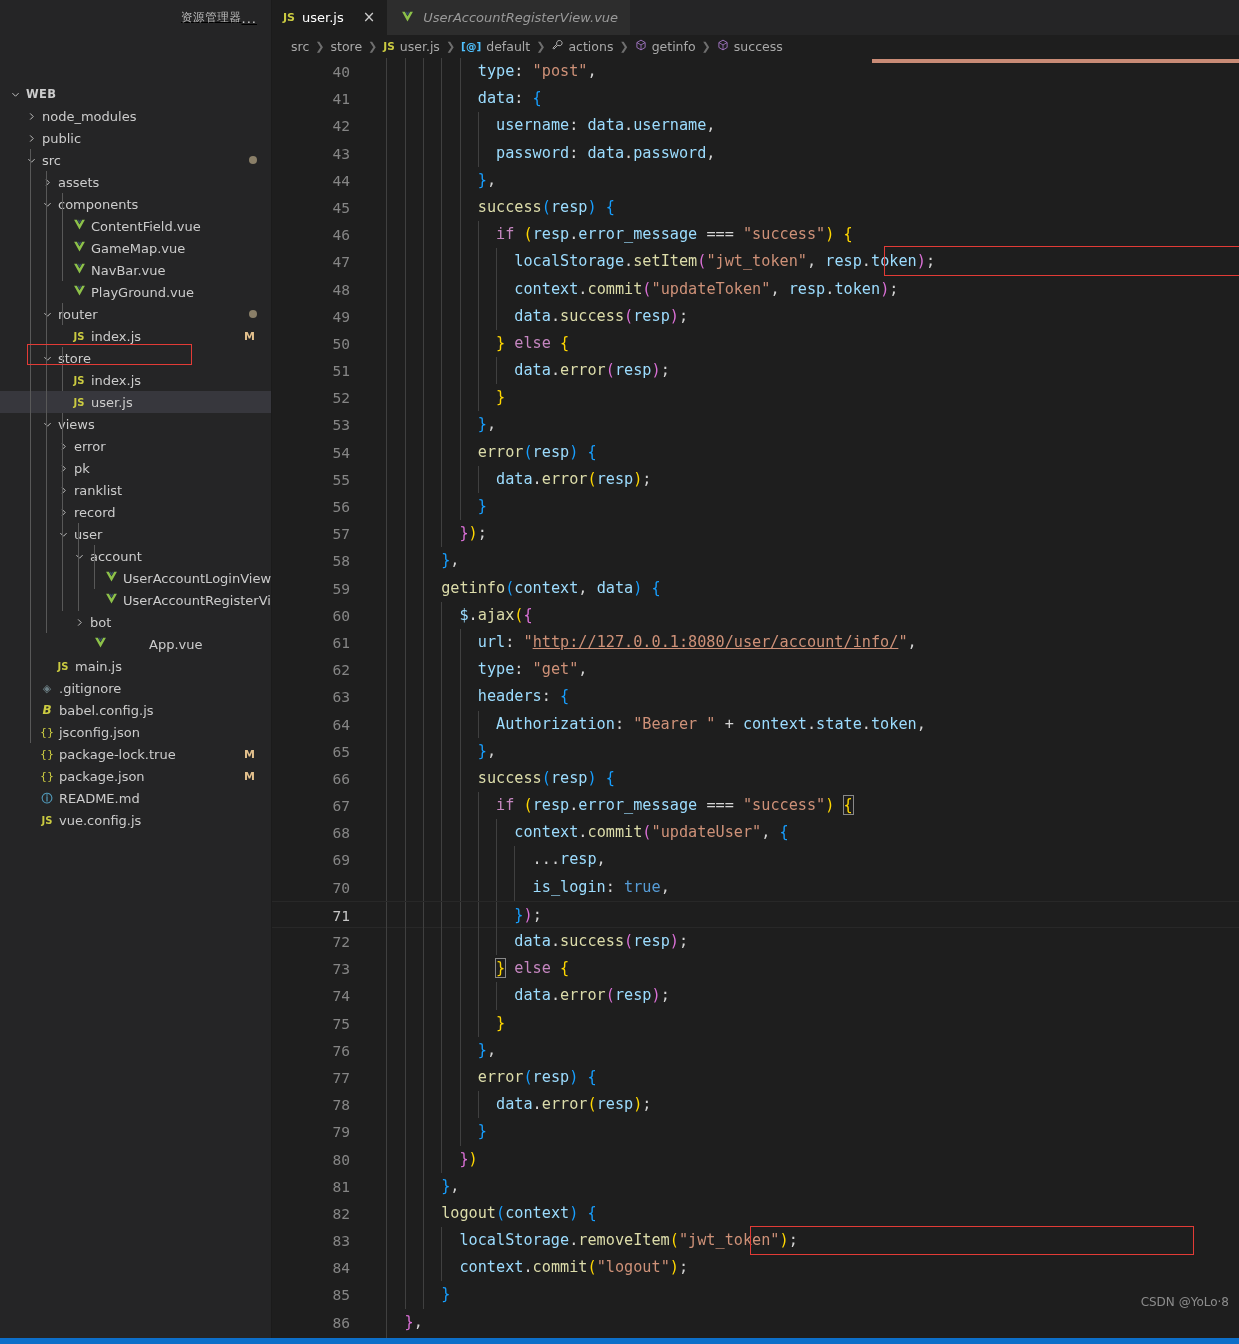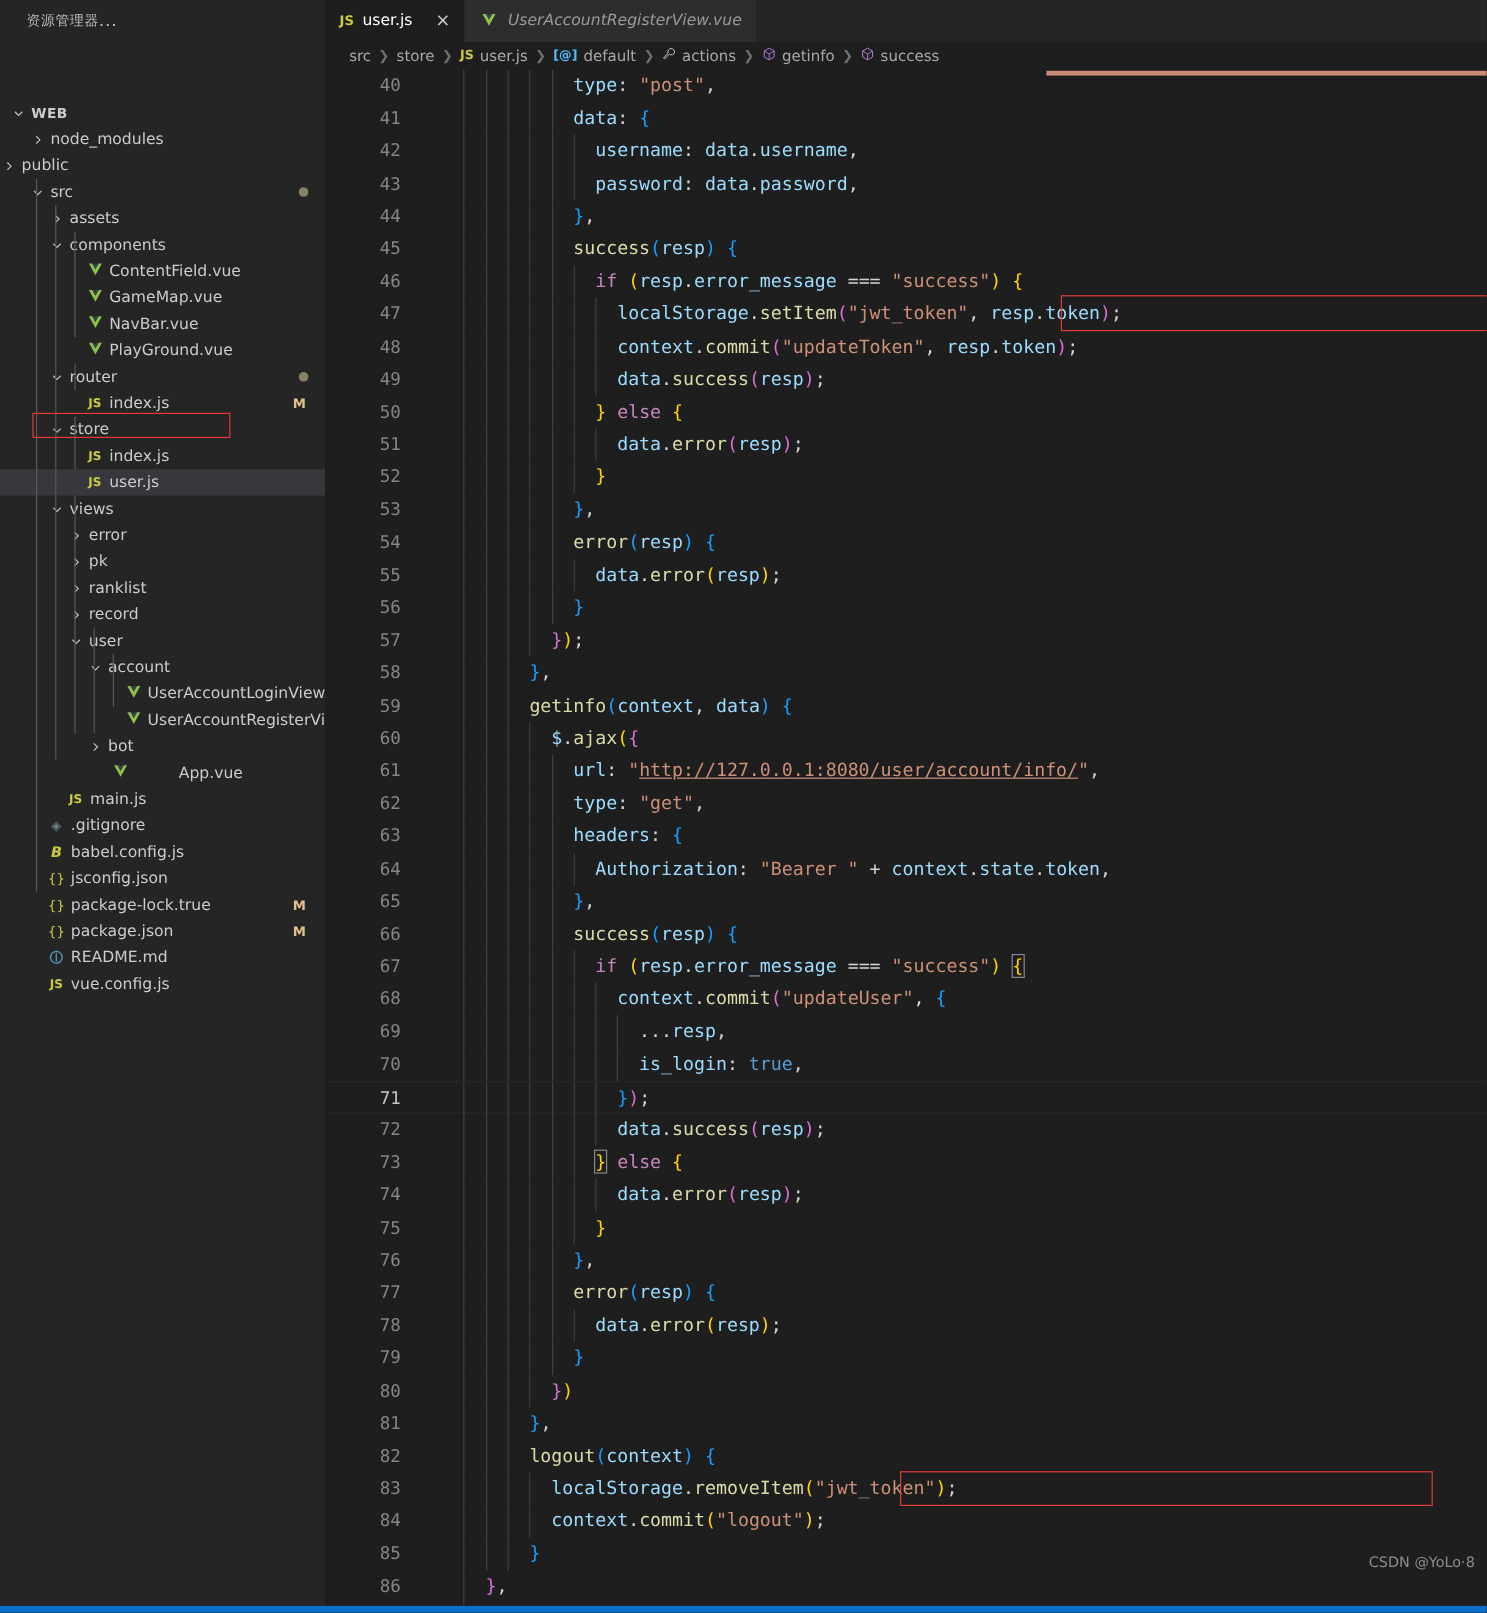--- a/index.html
+++ b/index.html
@@ -15,21 +15,21 @@
   
   #sidebar {
     width: 272px; flex: 0 0 272px;
     background: #252526;
     display: flex; flex-direction: column;
     position: relative;
     border-right: 1px solid #1b1b1b;
   }
   #sb-header {
     height: 35px; display: flex; align-items: center;
-    padding: 0 14px 0 22px; justify-content: flex-start;
+    padding: 0 14px 0 22px; justify-content: flex-end; text-decoration: underline;
   }
   #sb-title {
     font-size: 11.5px; color: #bbbbbb; letter-spacing: .6px;
     font-family: "DejaVu Sans", sans-serif;
   }
   #sb-dots { color: #cccccc; font-size: 15px; line-height: 8px; letter-spacing: 1px; cursor: pointer; }
 
   #tree { flex: 1; overflow: hidden; padding-top: 0px; position: relative; margin-top: 48px; }
   .row {
     height: 22px; display: flex; align-items: center;
@@ -109,21 +109,21 @@
     font-family: "DejaVu Sans Mono", monospace;
     font-size: 15.2px;
     line-height: 27.2px;
   }
   #hscroll {
     position: absolute; top: 2px; height: 4px; background: #d3917b;
     opacity: .95; border-radius: 0;
   }
   .cline { position: relative; height: 27.2px; white-space: pre; }
   .lnum {
-    position: absolute; left: 0; width: 62px; text-align: right;
+    position: absolute; left: 16px; width: 62px; text-align: right;
     color: #858585; font-size: 14.6px;
   }
   .cline.active .lnum { color: #c6c6c6; }
   .ctext { position: absolute; left: 96px; top: 0; }
   .cline.active {
     border-top: 1px solid #282828; border-bottom: 1px solid #282828;
     height: 27.2px;
   }
   .guide {
     position: absolute; top: 0; height: 27.2px; width: 1px; background: #404040;
@@ -172,21 +172,21 @@
             <span class="lbl" style="margin-left: 4px;">WEB</span>
           </div>
           <div class="row" style="padding-left: 24px;">
             <span class="chev right">
               <svg width="11" height="11" viewBox="0 0 16 16">
                 <path d="M6 3.5 L10.5 8 L6 12.5" fill="none" stroke="#c5c5c5" stroke-width="1.4"></path>
               </svg>
             </span>
             <span class="lbl folder-lbl" style="margin-left: 4px;">node_modules</span>
           </div>
-          <div class="row" style="">
+          <div class="row" style="padding-left: 24px;">
             <span class="chev right">
               <svg width="11" height="11" viewBox="0 0 16 16">
                 <path d="M6 3.5 L10.5 8 L6 12.5" fill="none" stroke="#c5c5c5" stroke-width="1.4"></path>
               </svg>
             </span>
             <span class="lbl folder-lbl" style="margin-left: 4px;">public</span>
           </div>
           <div class="row" style="padding-left: 24px;">
             <span class="chev down">
               <svg width="11" height="11" viewBox="0 0 16 16">

